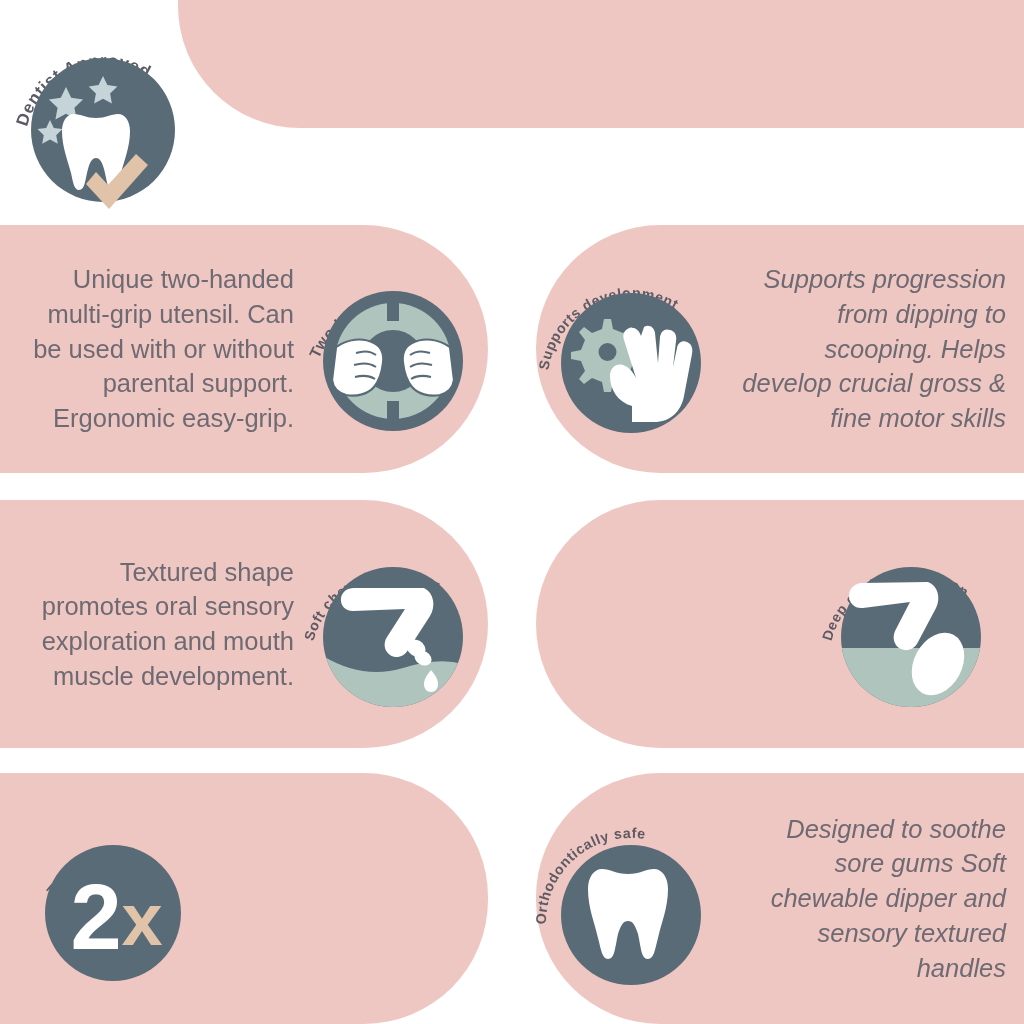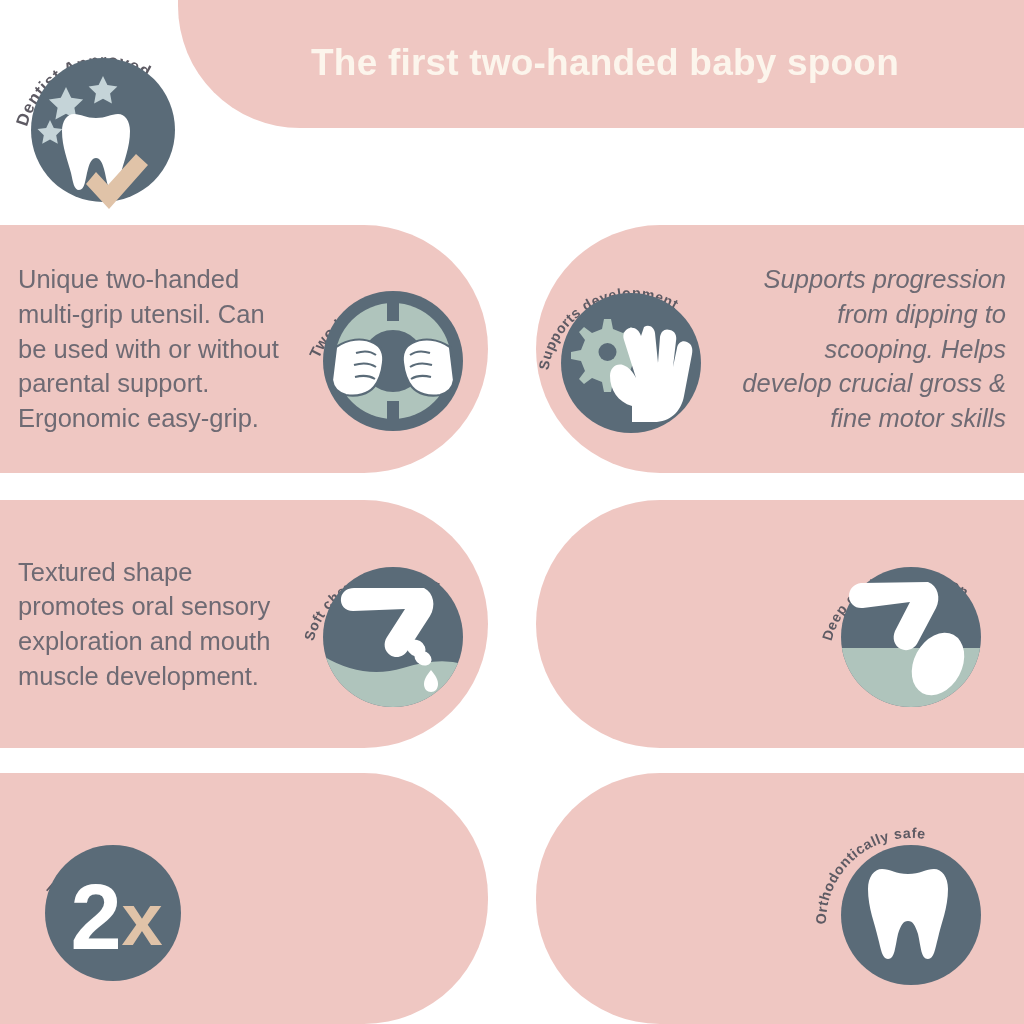--- a/index.html
+++ b/index.html
@@ -20,37 +20,36 @@
   .card{position:absolute;background:#EFC7C2;display:flex;align-items:center;}
   .card.left{left:0;width:488px;border-top-right-radius:124px;border-bottom-right-radius:124px;
              padding-left:18px;box-sizing:border-box;}
   .card.right{left:536px;width:488px;border-top-left-radius:124px;border-bottom-left-radius:124px;
               padding-right:18px;box-sizing:border-box;flex-direction:row-reverse;}
   .r1{top:225px;height:248px;}
   .r2{top:500px;height:248px;}
   .r3{top:773px;height:251px;}
 
   .card-text{color:#6E6A73;font-size:25.5px;line-height:1.36;flex:1;}
-  .card.left  .card-text{text-align:left;padding-right:4px;}
+  .card.left  .card-text{text-align:right;padding-right:4px;}
   .card.right .card-text{text-align:right;padding-left:4px;font-style:italic;}
 
   .icon-wrap{width:190px;height:200px;flex:0 0 190px;position:relative;}
   .icon-wrap svg{display:block;width:190px;height:200px;}
 
   .curve-label{font-family:"Liberation Sans",sans-serif;font-size:15.5px;
     font-weight:bold;fill:#5D5A63;letter-spacing:.6px;}
   .curve-label-sm{font-size:14.2px;}
 </style>
 </head>
 <body>
 
 <div class="page">
 
   <div class="header-band"></div>
-  <div class="header-title">The first two-handed baby spoon</div>
 
   <div class="badge">
     <svg viewBox="0 0 190 190" width="190" height="190">
       <defs>
         <path id="badgeArc" d="M 17,118 A 80,80 0 0 1 173,100" fill="none"></path>
       </defs>
       <text class="curve-label" style="font-size:17px">
         <textPath href="#badgeArc" startOffset="6%">Dentist Approved</textPath>
       </text>
       <circle cx="95" cy="108" r="72" fill="#5A6B78"></circle>
@@ -183,20 +182,21 @@
           <textPath href="#arc4" startOffset="12%">Twin pack</textPath>
         </text>
         <circle cx="95" cy="114" r="68" fill="#5A6B78"></circle>
         <text x="78" y="150" font-family="Liberation Sans, sans-serif" font-size="92" font-weight="bold" fill="#FFFFFF" text-anchor="middle">2</text>
         <text x="124" y="146" font-family="Liberation Sans, sans-serif" font-size="74" font-weight="bold" fill="#E0C3A8" text-anchor="middle">x</text>
       </svg>
     </div>
   </div>
 
   <div class="card right r3">
+    <div class="card-text">Designed to soothe sore gums Soft chewable dipper and sensory textured handles</div>
     <div class="icon-wrap">
       <svg viewBox="0 0 190 200">
         <defs>
             <path id="arc5" d="M 10,128 A 85,85 0 0 1 178,106" fill="none"></path>
           </defs>
         <text class="curve-label curve-label-sm">
           <textPath href="#arc5" startOffset="1%">Orthodontically safe</textPath>
         </text>
         <circle cx="95" cy="116" r="70" fill="#5A6B78"></circle>
         <path d="M66 70 c-8 0 -14 8 -14 20 c0 19 7 35 10 49 c3 11 4 21 10 21 c7 0 7 -12 10 -25 c3 -9 5 -13 10 -13 c5 0 7 4 10 13 c3 13 3 25 10 25 c6 0 7 -10 10 -21 c3 -14 10 -30 10 -49 c0 -12 -6 -20 -14 -20 c-8 0 -14 5 -26 5 c-12 0 -18 -5 -26 -5 z" fill="#FFFFFF"></path>

